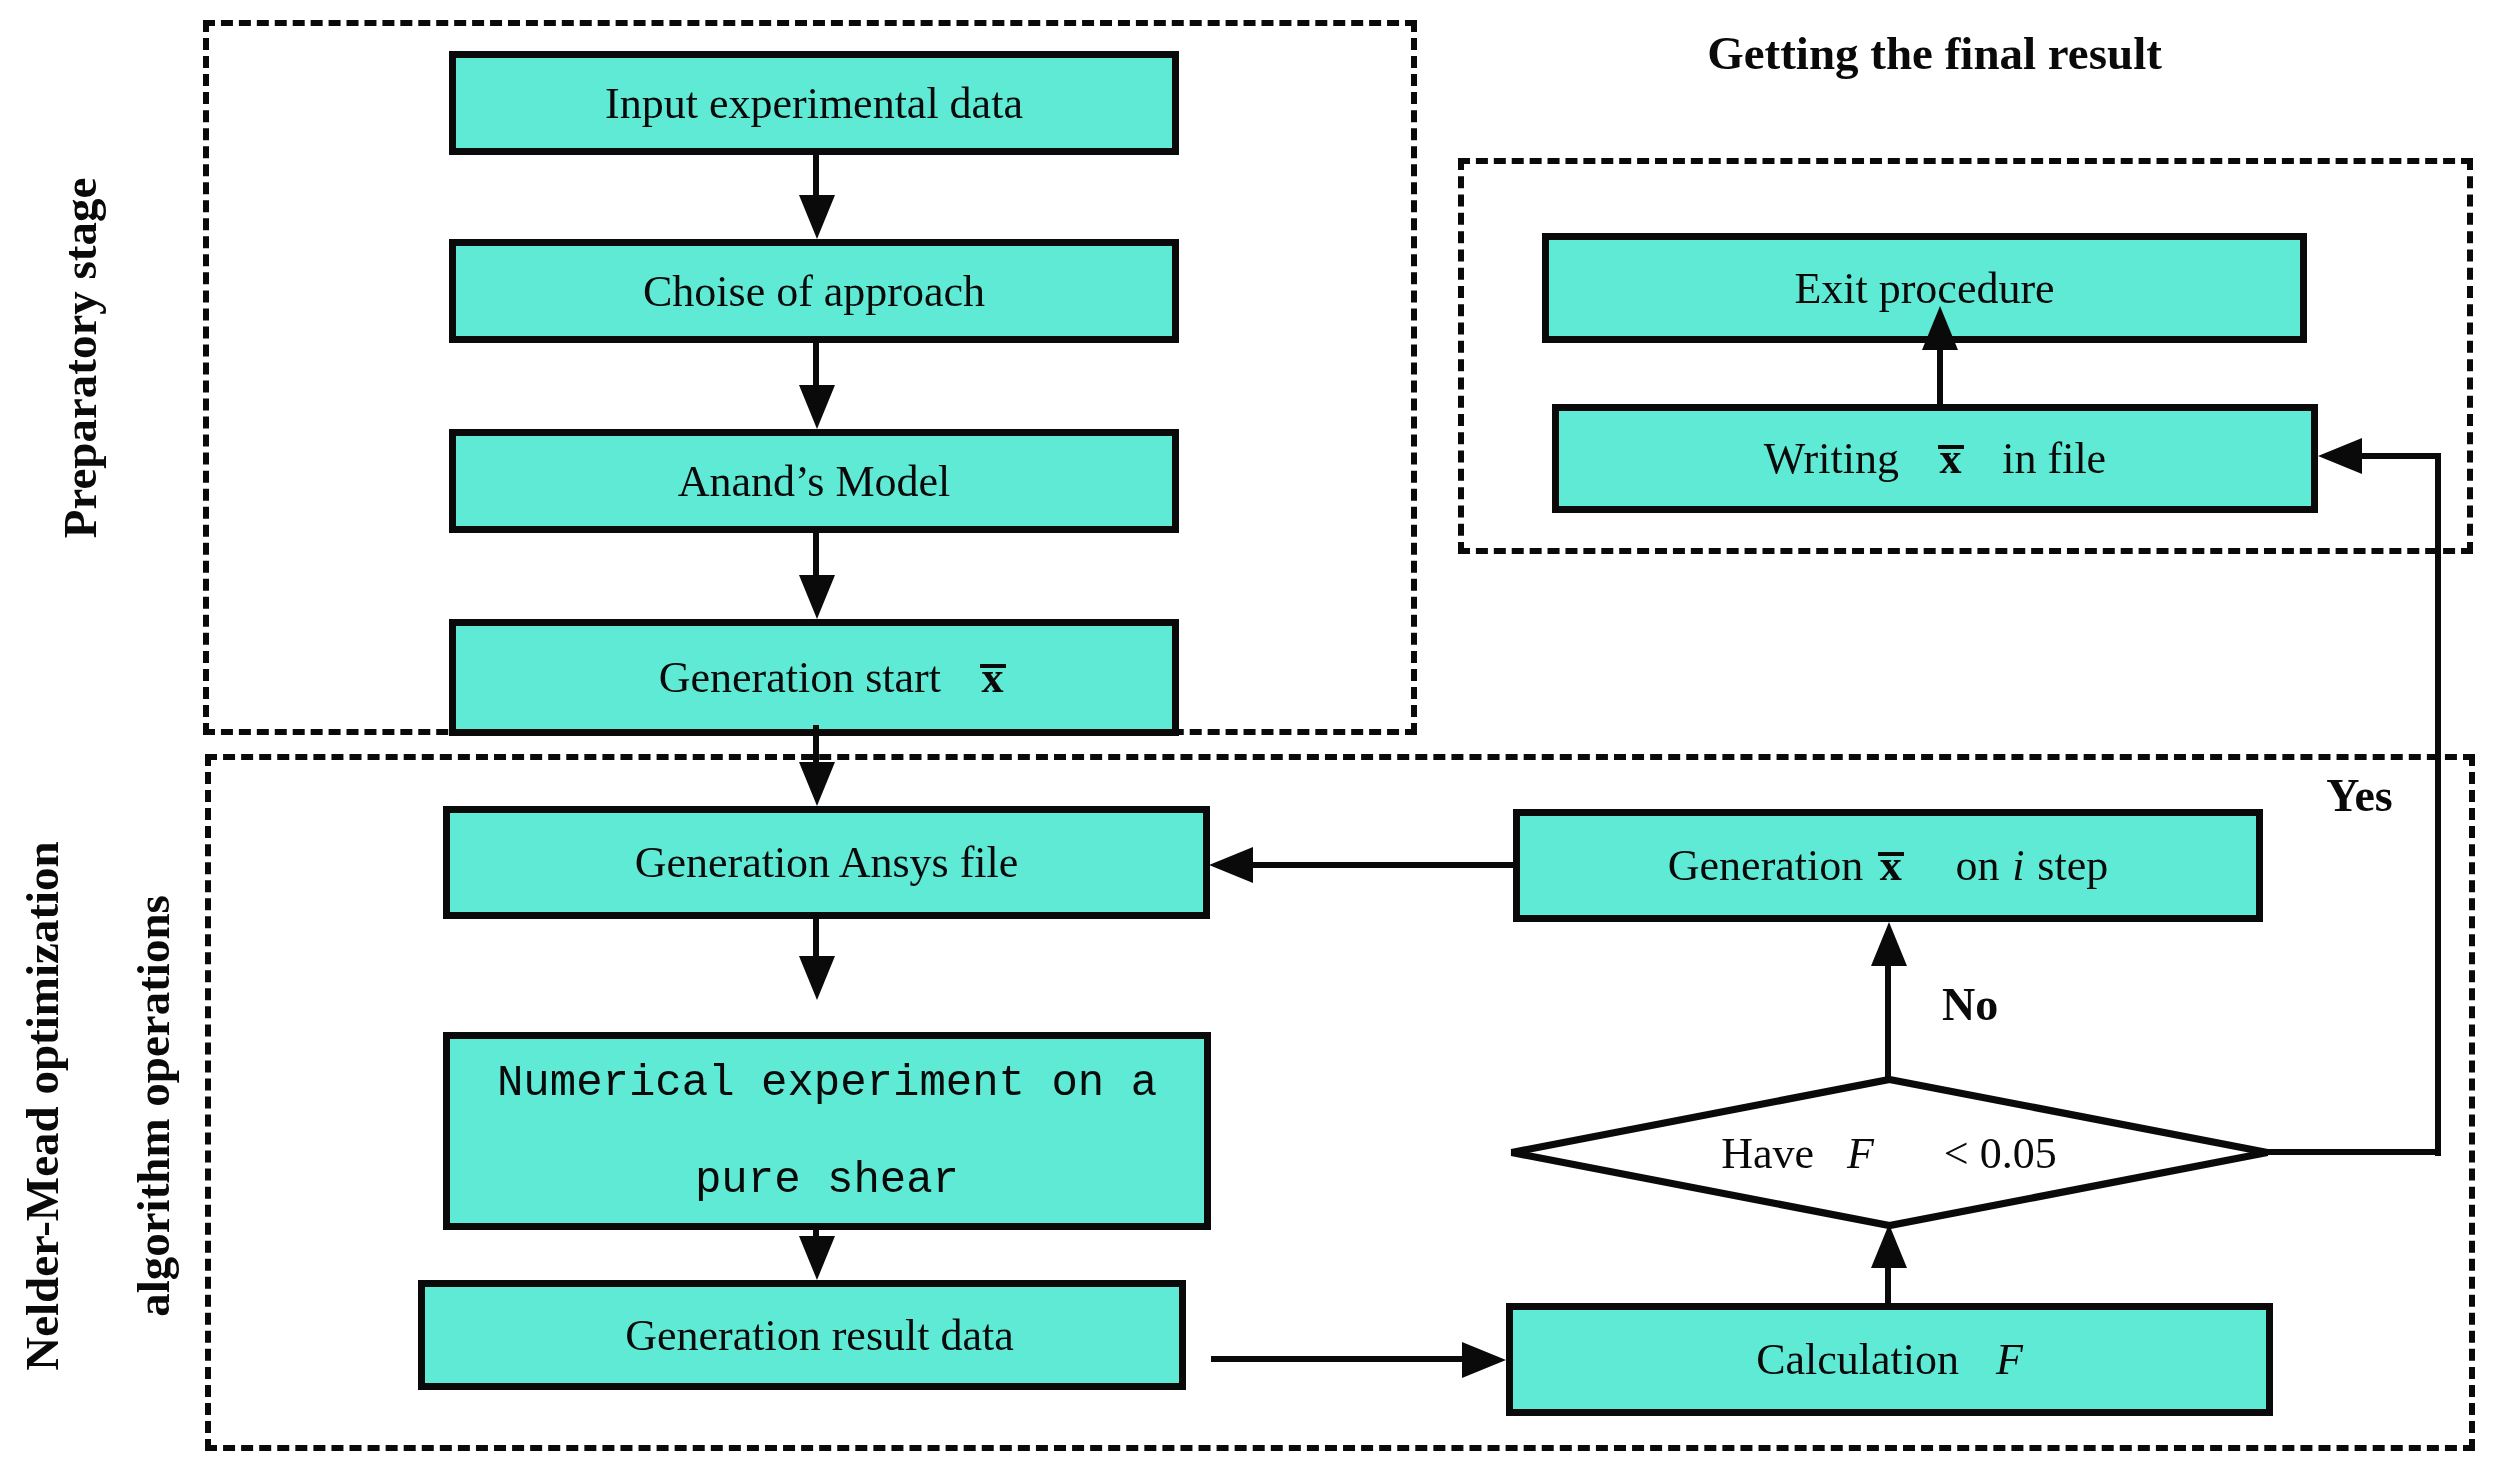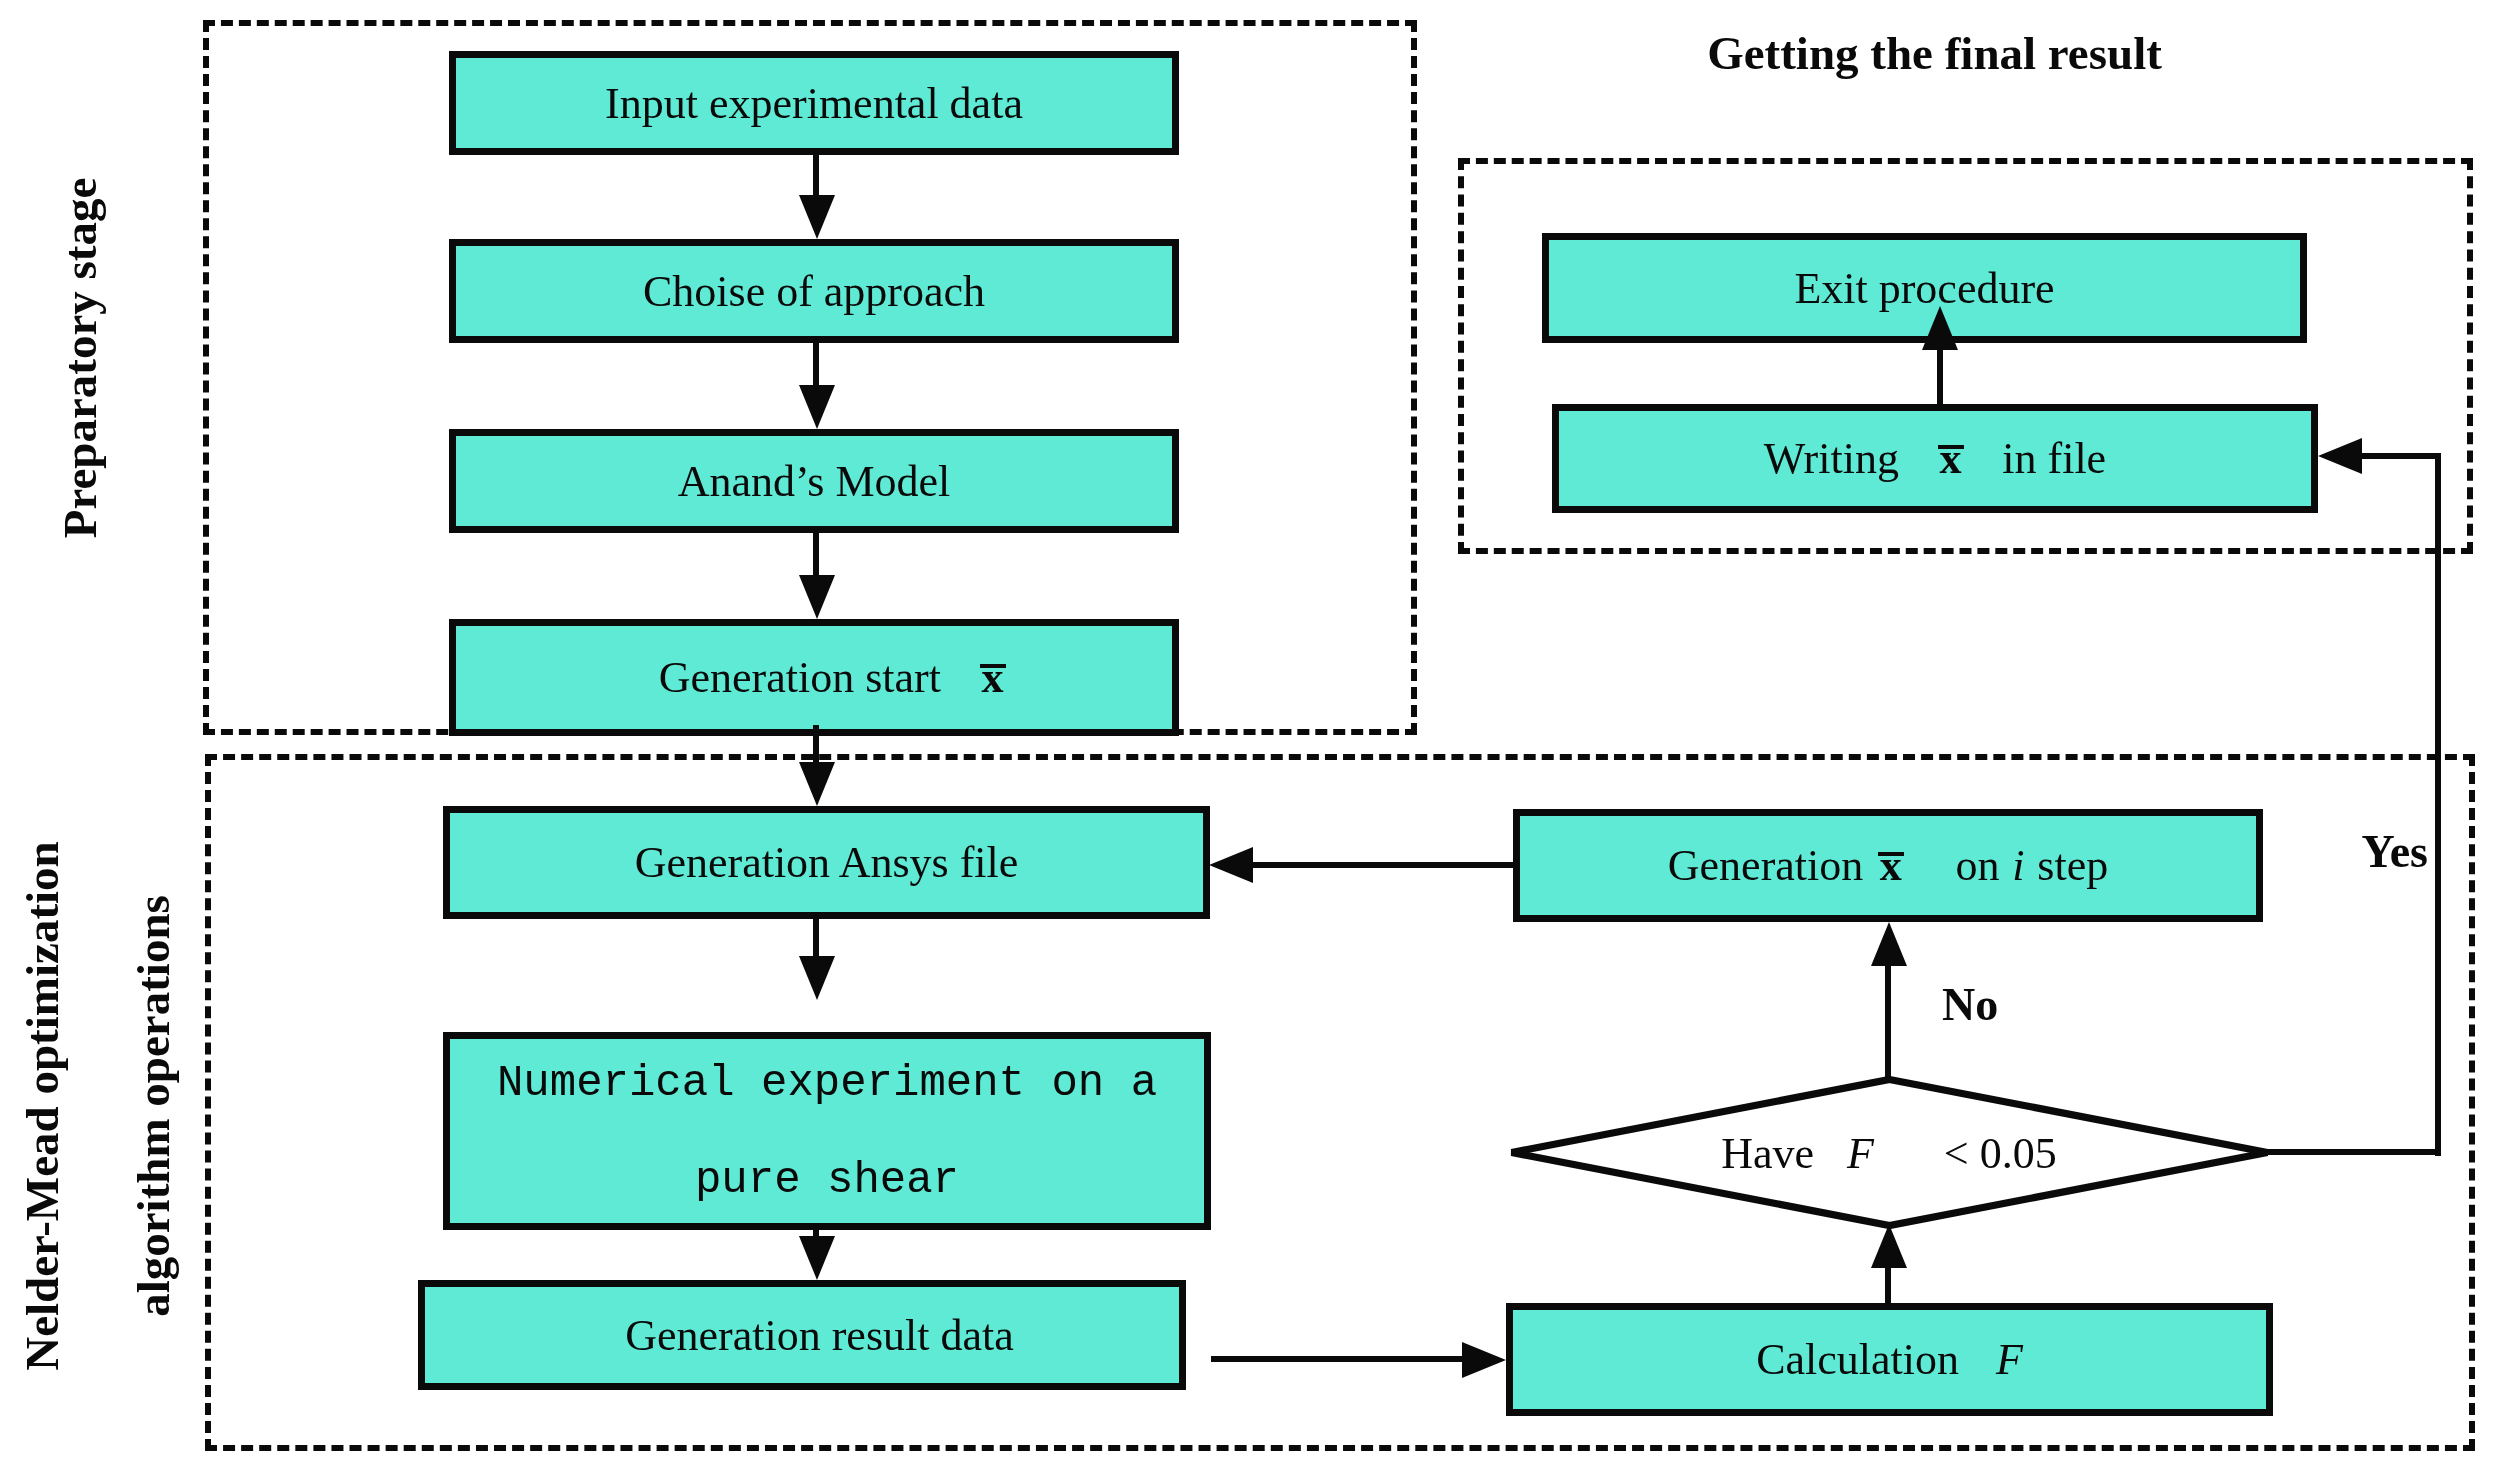--- a/index.html
+++ b/index.html
@@ -210,21 +210,21 @@
     <div class="ah ah-left" style="left:1209px; top:847px;"></div>
   </div>
 
   
   <div class="wrap">
     <div class="hline" style="left:2267px; top:1149px; width:174px;"></div>
     <div class="vline" style="left:2435px; top:453px; height:703px;"></div>
     <div class="hline" style="left:2357px; top:453px; width:84px;"></div>
     <div class="ah ah-left" style="left:2318px; top:438px;"></div>
   </div>
-  <div class="edge-label" style="left:2291px; top:825px; width:137px; text-align:right;">Yes</div>
+  <div class="edge-label" style="left:2291px; top:769px; width:137px; text-align:center;">Yes</div>
 
   
   <div class="wrap">
     <div class="vline" style="left:1937px; top:345px; height:59px;"></div>
     <div class="ah ah-up" style="left:1922px; top:306px;"></div>
   </div>
 
 </div>
 
 

